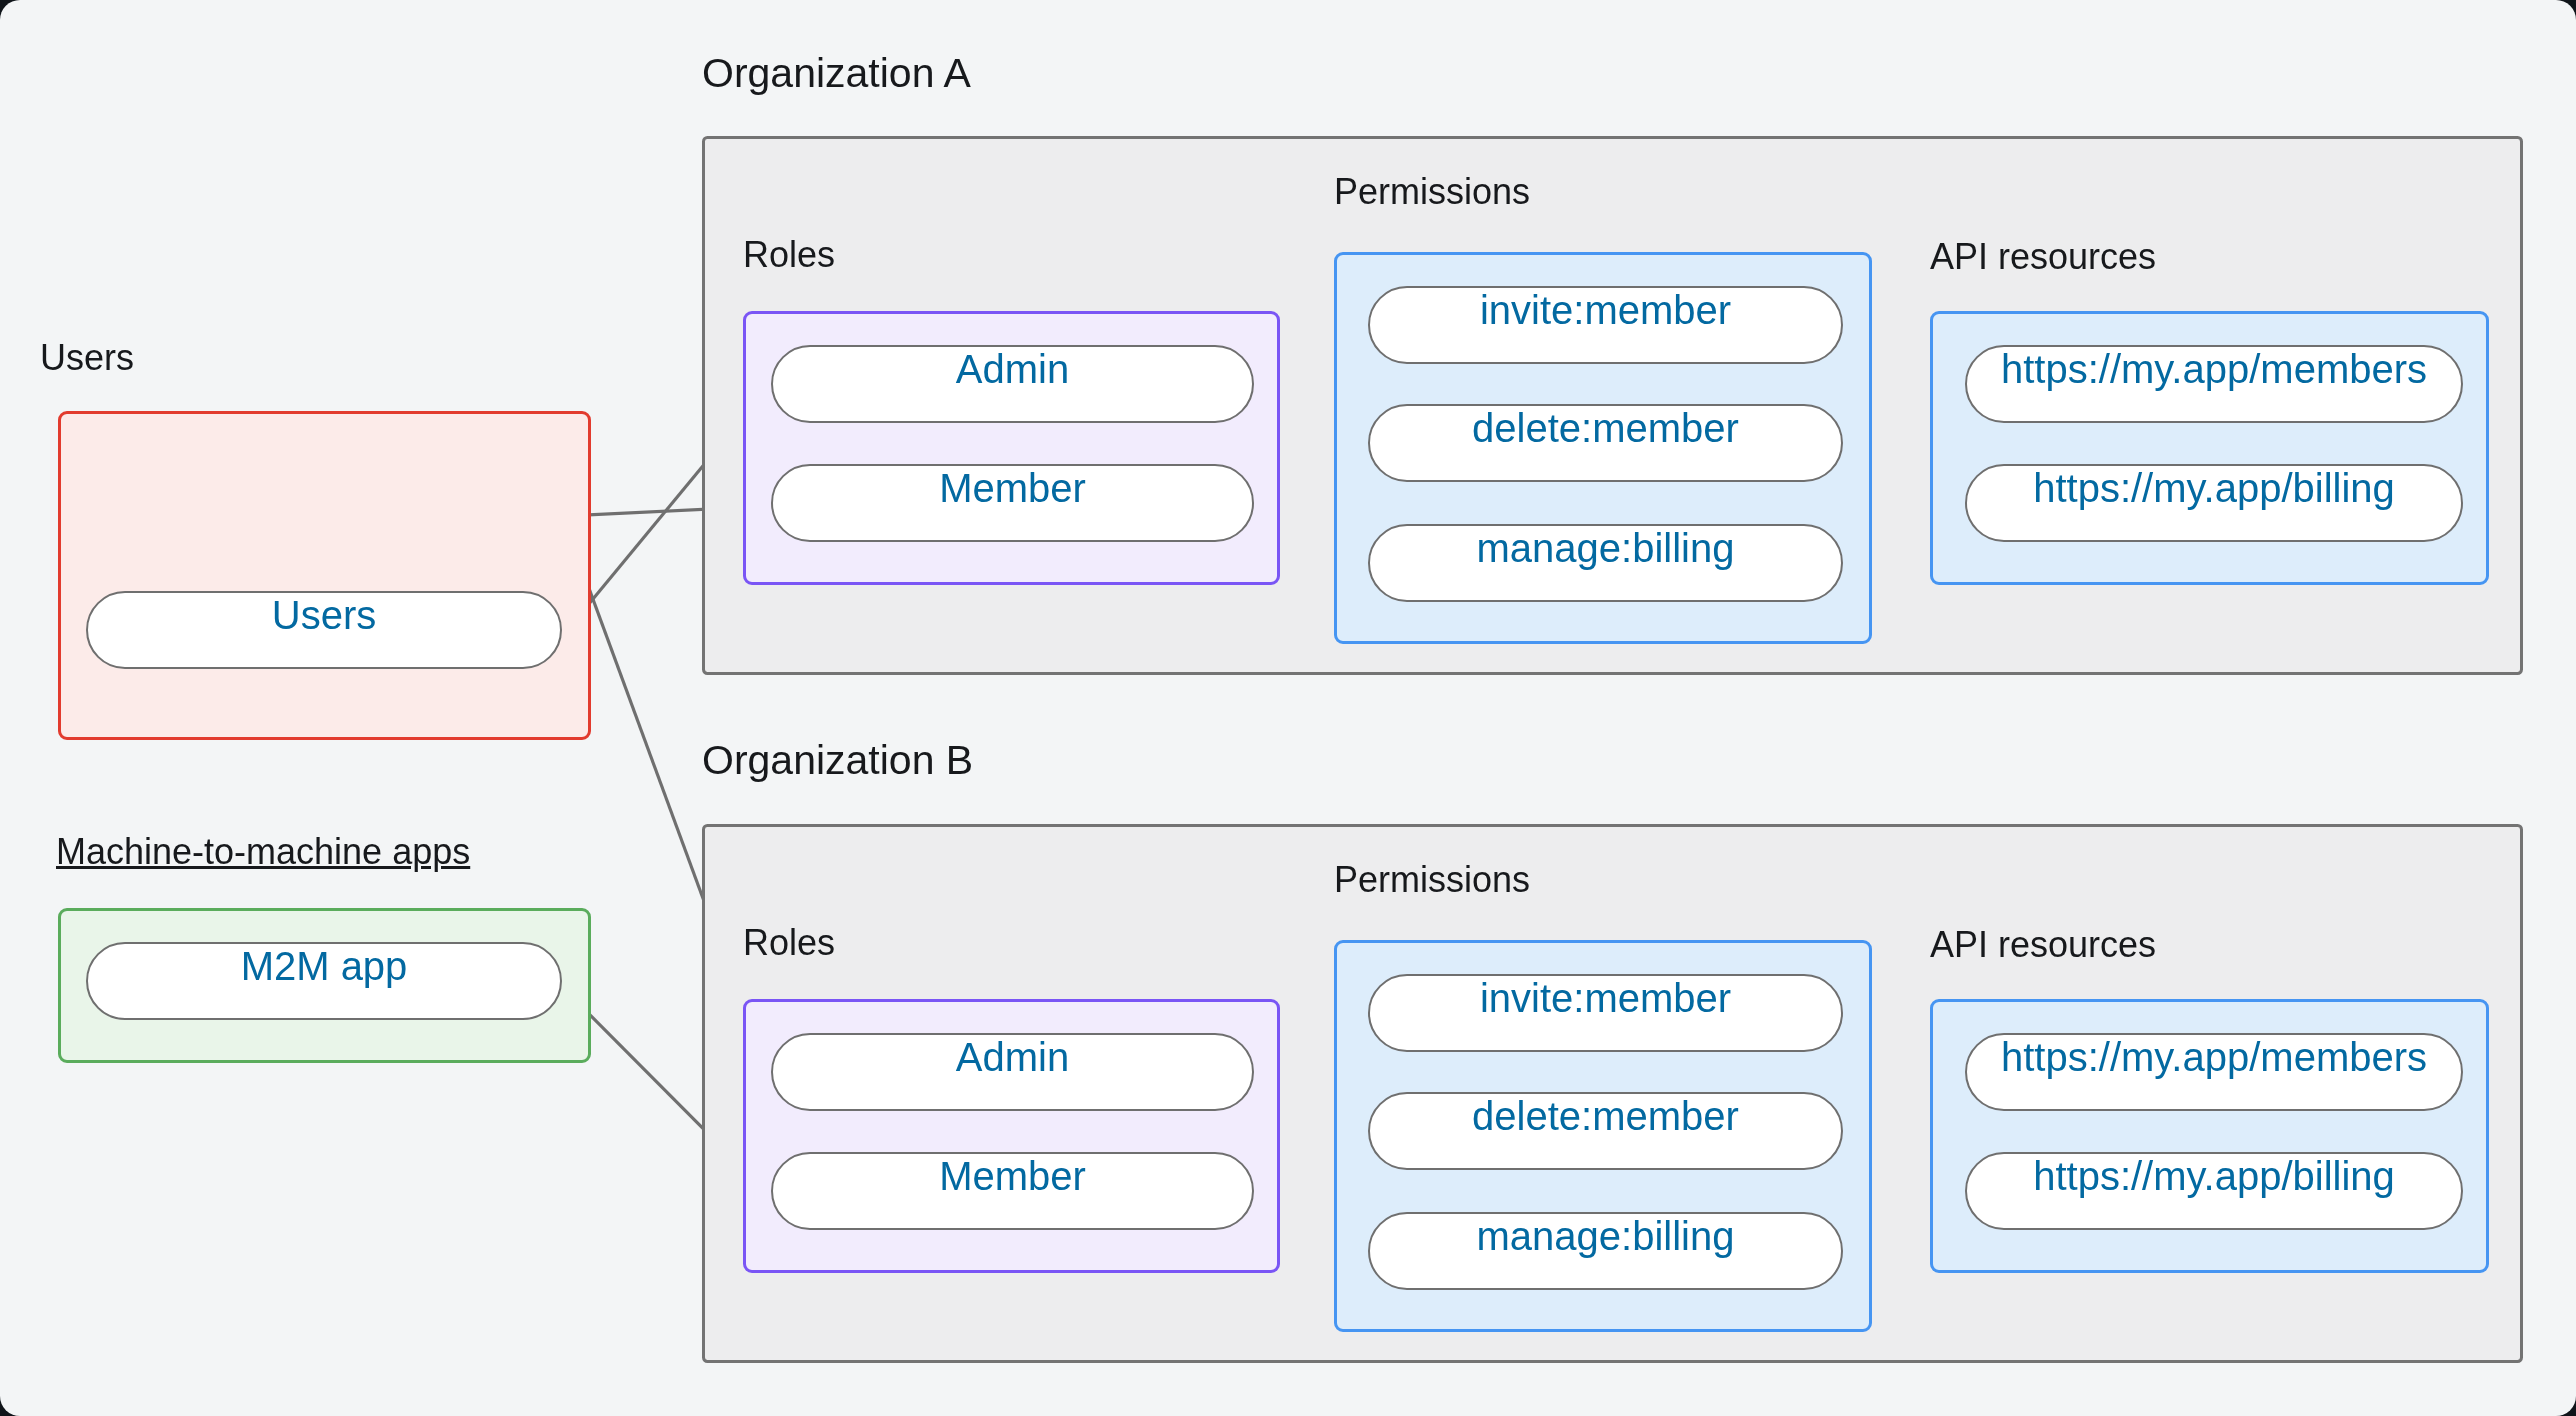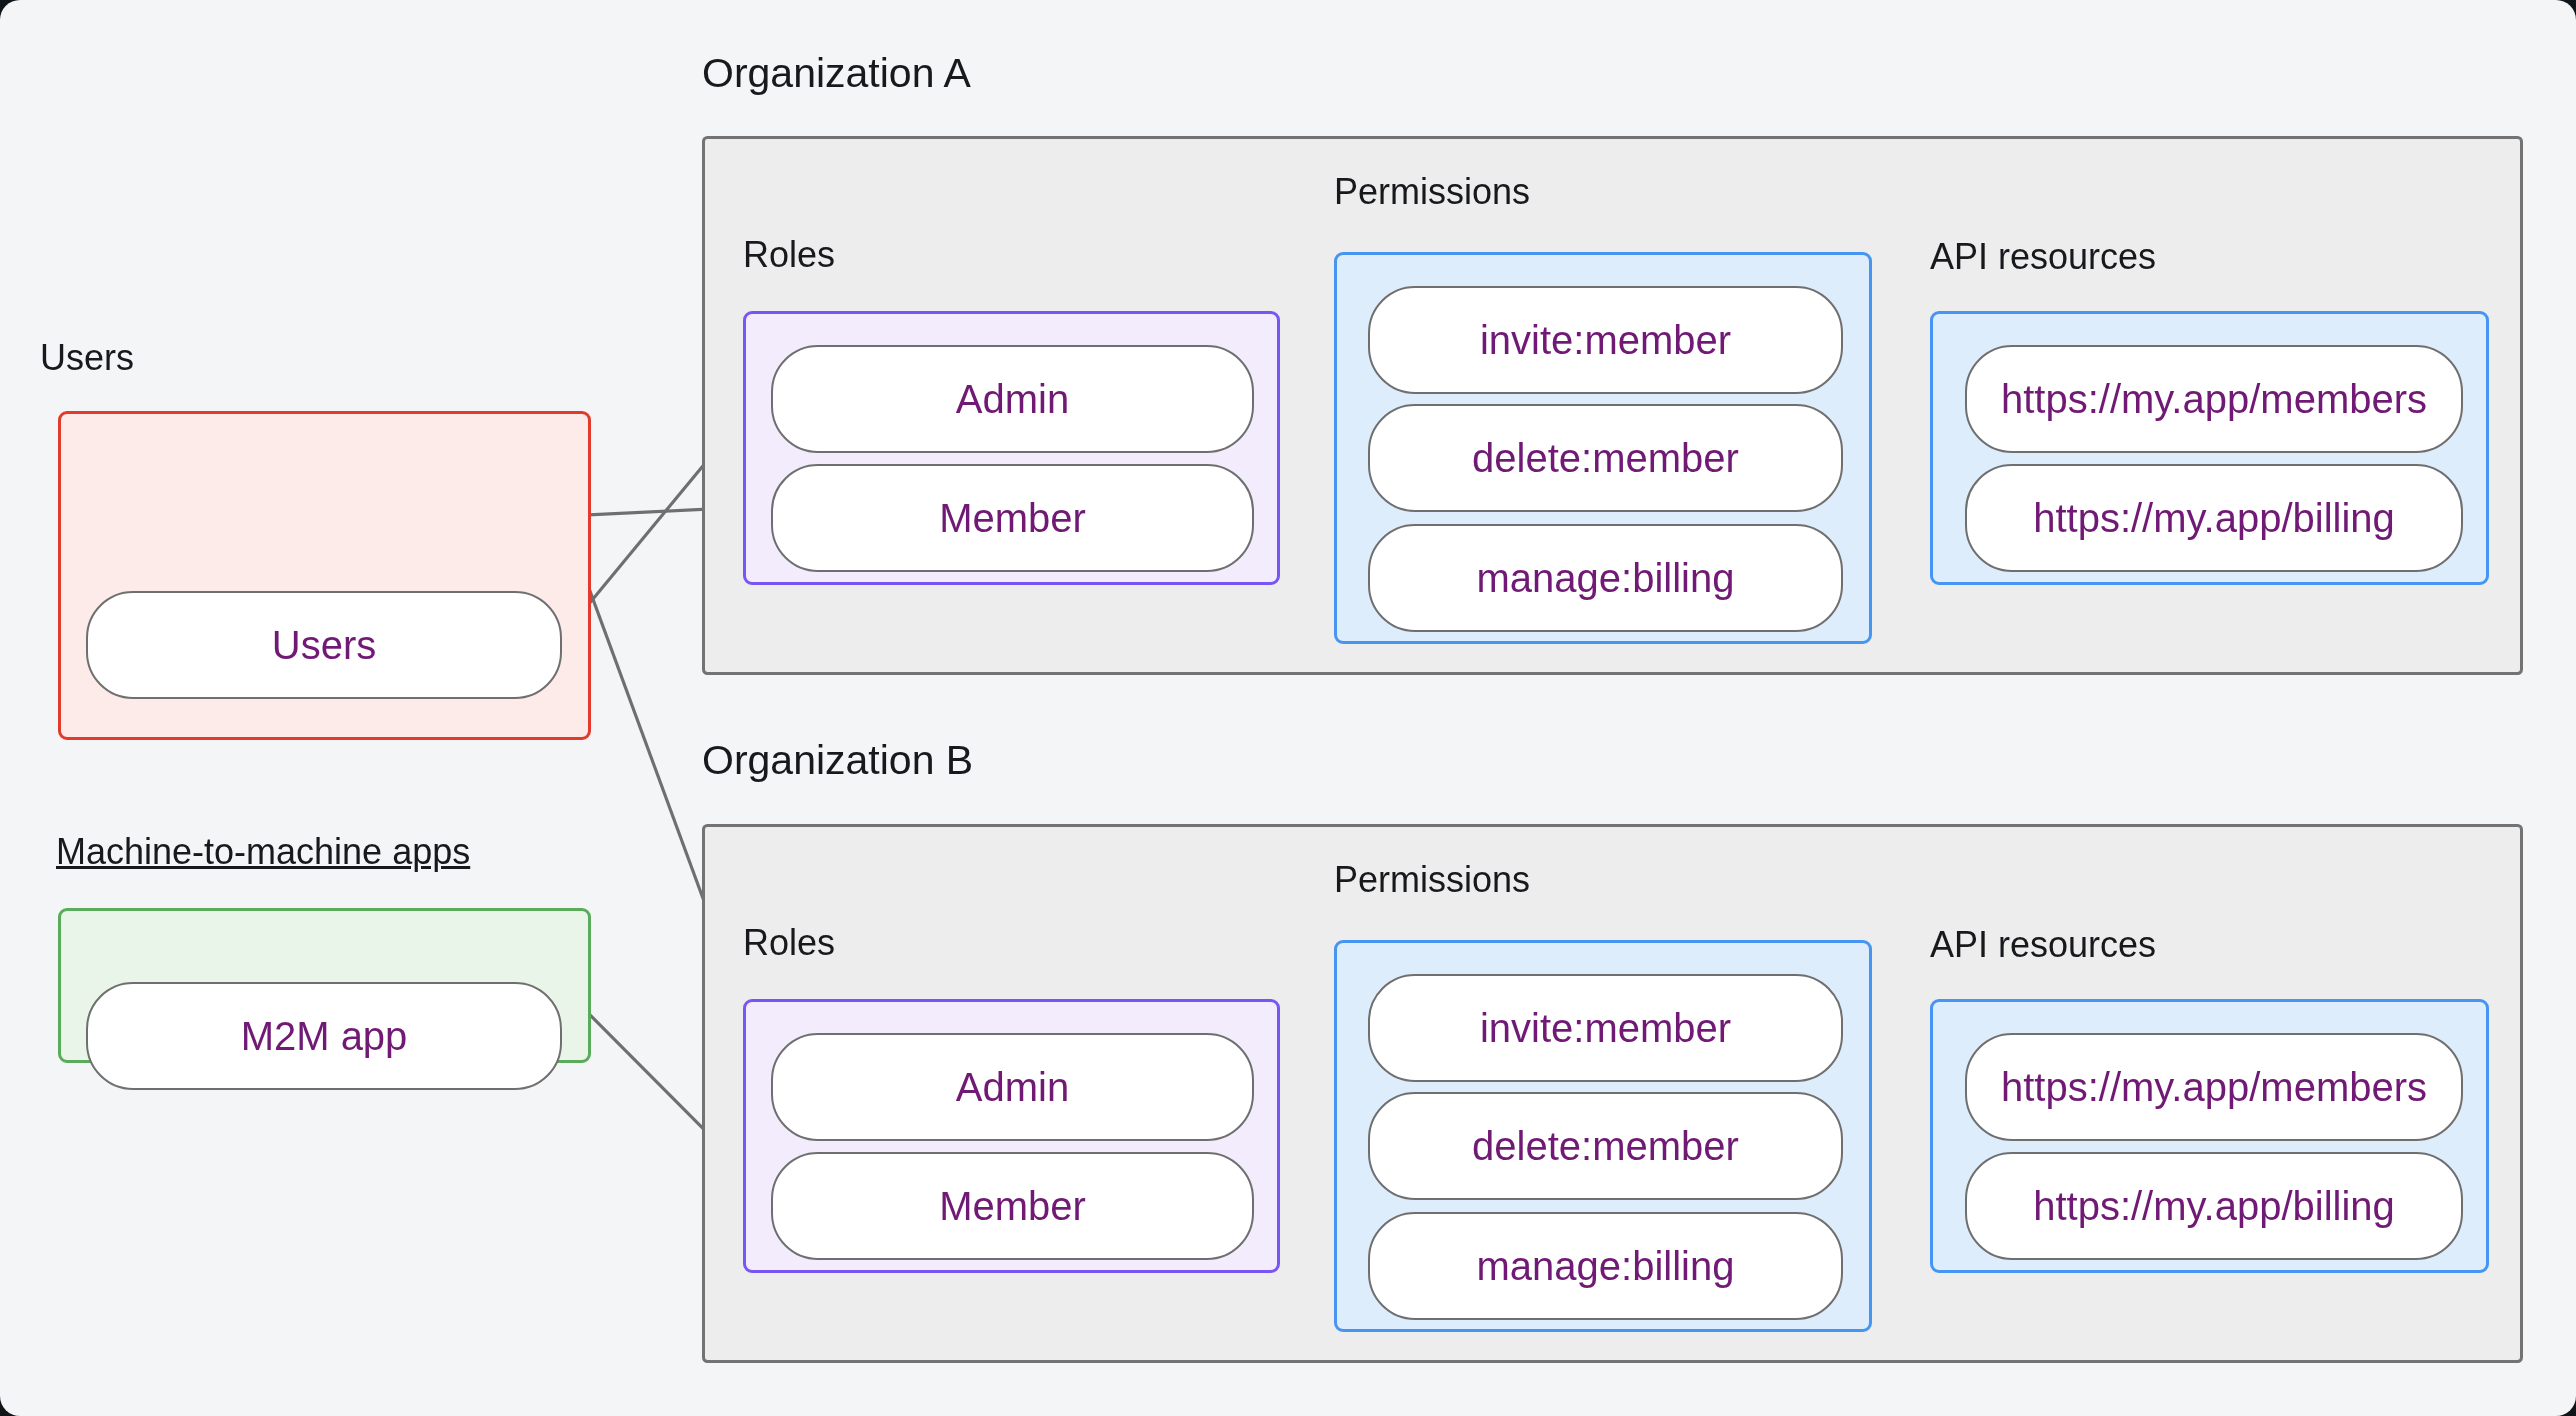--- a/index.html
+++ b/index.html
@@ -11,23 +11,23 @@
   .lbl{position:absolute;font-size:36px;line-height:1.2;white-space:nowrap;color:#17191c;}
   .org-title{position:absolute;font-size:41px;line-height:1.2;white-space:nowrap;color:#17191c;}
   .org{position:absolute;width:1821px;height:539px;background:#ededee;
        border:3.6px solid #737373;border-radius:5.4px;box-sizing:border-box;}
   .box{position:absolute;border-radius:9px;box-sizing:border-box;}
   .users-box{background:#fcebe9;border:3.6px solid #e23b2e;}
   .m2m-box{background:#e9f5e9;border:3.6px solid #5aac5c;}
   .roles-box{background:#f2ecfd;border:3.6px solid #7a55f5;}
   .blue-box{background:#ddedfb;border:3.6px solid #4695f2;}
   .pill{
-    position:absolute;height:108px;background:#ffffff;border:2.7px solid #6f6f6f;
-    border-radius:47px;box-sizing:border-box;display:flex;align-items:center;
-    justify-content:center;font-size:40px;white-space:nowrap;color:#701a75;
+    position:absolute;height:78px;background:#ffffff;border:2.7px solid #6f6f6f;
+    border-radius:47px;box-sizing:border-box;display:flex;align-items:flex-start;
+    justify-content:center;font-size:40px;white-space:nowrap;color:#0369a1;
   }
   svg.edges{position:absolute;left:0;top:0;width:2576px;height:1416px;pointer-events:none;}
 </style>
 </head>
 <body>
 
 <div class="canvas">
 
   <svg class="edges" id="edges" viewBox="0 0 2859 1572" width="2576" height="1416">
       <line x1="624" y1="573" x2="852" y2="562" stroke="#6f6f6f" stroke-width="3.5"></line>
@@ -65,21 +65,21 @@
     </svg>
 
   <div class="lbl" style="left:40px;top:336px;">Users</div>
   <div class="box users-box" style="left:58px;top:411px;width:533px;height:329px;"></div>
   <div class="pill" style="left:86px;top:591px;width:476px;">
     <span>Users</span>
   </div>
 
   <div class="lbl" style="left:56px;top:830px;text-decoration:underline;">Machine-to-machine apps</div>
   <div class="box m2m-box" style="left:58px;top:908px;width:533px;height:155px;"></div>
-  <div class="pill" style="left:86px;top:942px;width:476px;margin-top:40px;">
+  <div class="pill" style="left:86px;top:942px;width:476px;">
     <span>M2M app</span>
   </div>
 
   <div class="org-title" style="left:702px;top:49px;">Organization A</div>
   <div class="org" style="left:702px;top:136px;">
     <div class="lbl" style="left:38px;top:94px;">Roles</div>
     <div class="lbl" style="left:629px;top:31px;">Permissions</div>
     <div class="lbl" style="left:1225px;top:96px;">API resources</div>
 
     <div class="box roles-box" style="left:38px;top:172px;width:537px;height:274px;"></div>

